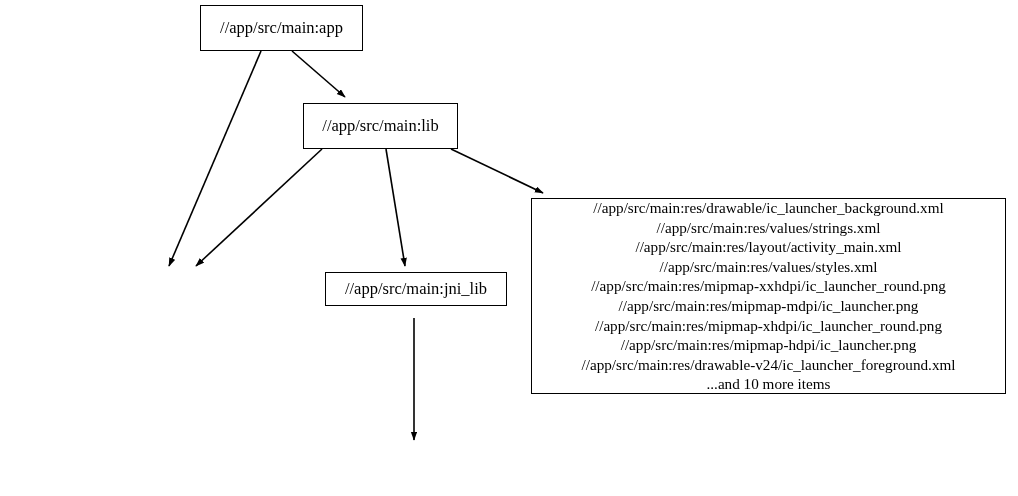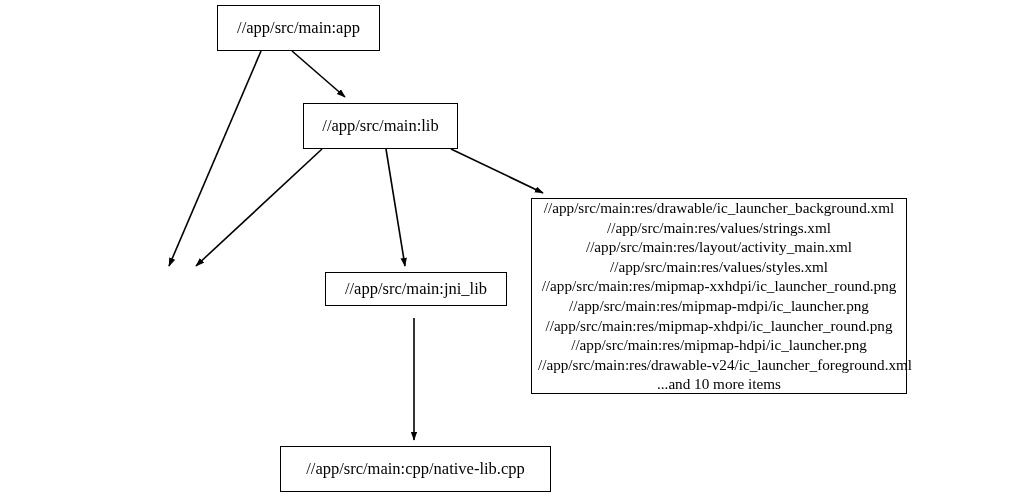--- a/index.html
+++ b/index.html
@@ -68,43 +68,40 @@
     <g stroke="#000000" stroke-width="1.6" fill="none" marker-end="url(#arrowhead)">
       <path d="M 292,51 L 345,97"></path>
       <path d="M 261,51 L 169,266"></path>
       <path d="M 322,149 L 196,266"></path>
       <path d="M 386,149 L 405,266"></path>
       <path d="M 451,149 L 543,193"></path>
       <path d="M 414,318 L 414,440"></path>
     </g>
   </svg>
 
-  <div class="node single" style="left:217px; top:5px; width:163px; height:46px;">
+  <div class="node single" style="left:200px; top:5px; width:163px; height:46px;">
     <span class="node-label">//app/src/main:app</span>
   </div>
 
   <div class="node single" style="left:303px; top:103px; width:155px; height:46px;justify-content:flex-end;">
     <span class="node-label">//app/src/main:lib</span>
   </div>
 
 
   <div class="node single" style="left:325px; top:272px; width:182px; height:34px;">
     <span class="node-label">//app/src/main:jni_lib</span>
   </div>
 
-  <div class="node multi" style="left:531px; top:198px; width:376px; height:196px;">
+  <div class="node multi" style="left:531px; top:198px; width:475px; height:196px;">
     <span class="node-label">//app/src/main:res/drawable/ic_launcher_background.xml
 //app/src/main:res/values/strings.xml
 //app/src/main:res/layout/activity_main.xml
 //app/src/main:res/values/styles.xml
 //app/src/main:res/mipmap-xxhdpi/ic_launcher_round.png
 //app/src/main:res/mipmap-mdpi/ic_launcher.png
 //app/src/main:res/mipmap-xhdpi/ic_launcher_round.png
 //app/src/main:res/mipmap-hdpi/ic_launcher.png
 //app/src/main:res/drawable-v24/ic_launcher_foreground.xml
 ...and 10 more items</span>
   </div>
 
-  <div class="node single" style="left:280px; top:446px; width:271px; height:46px;">
-    <span class="node-label">//app/src/main:cpp/native-lib.cpp</span>
-  </div>
 
 </div>
 
 </body></html>

